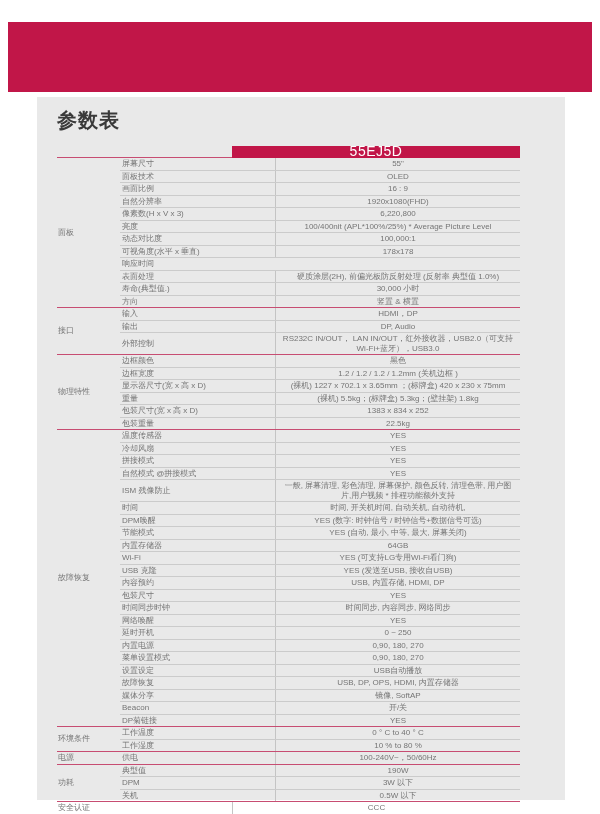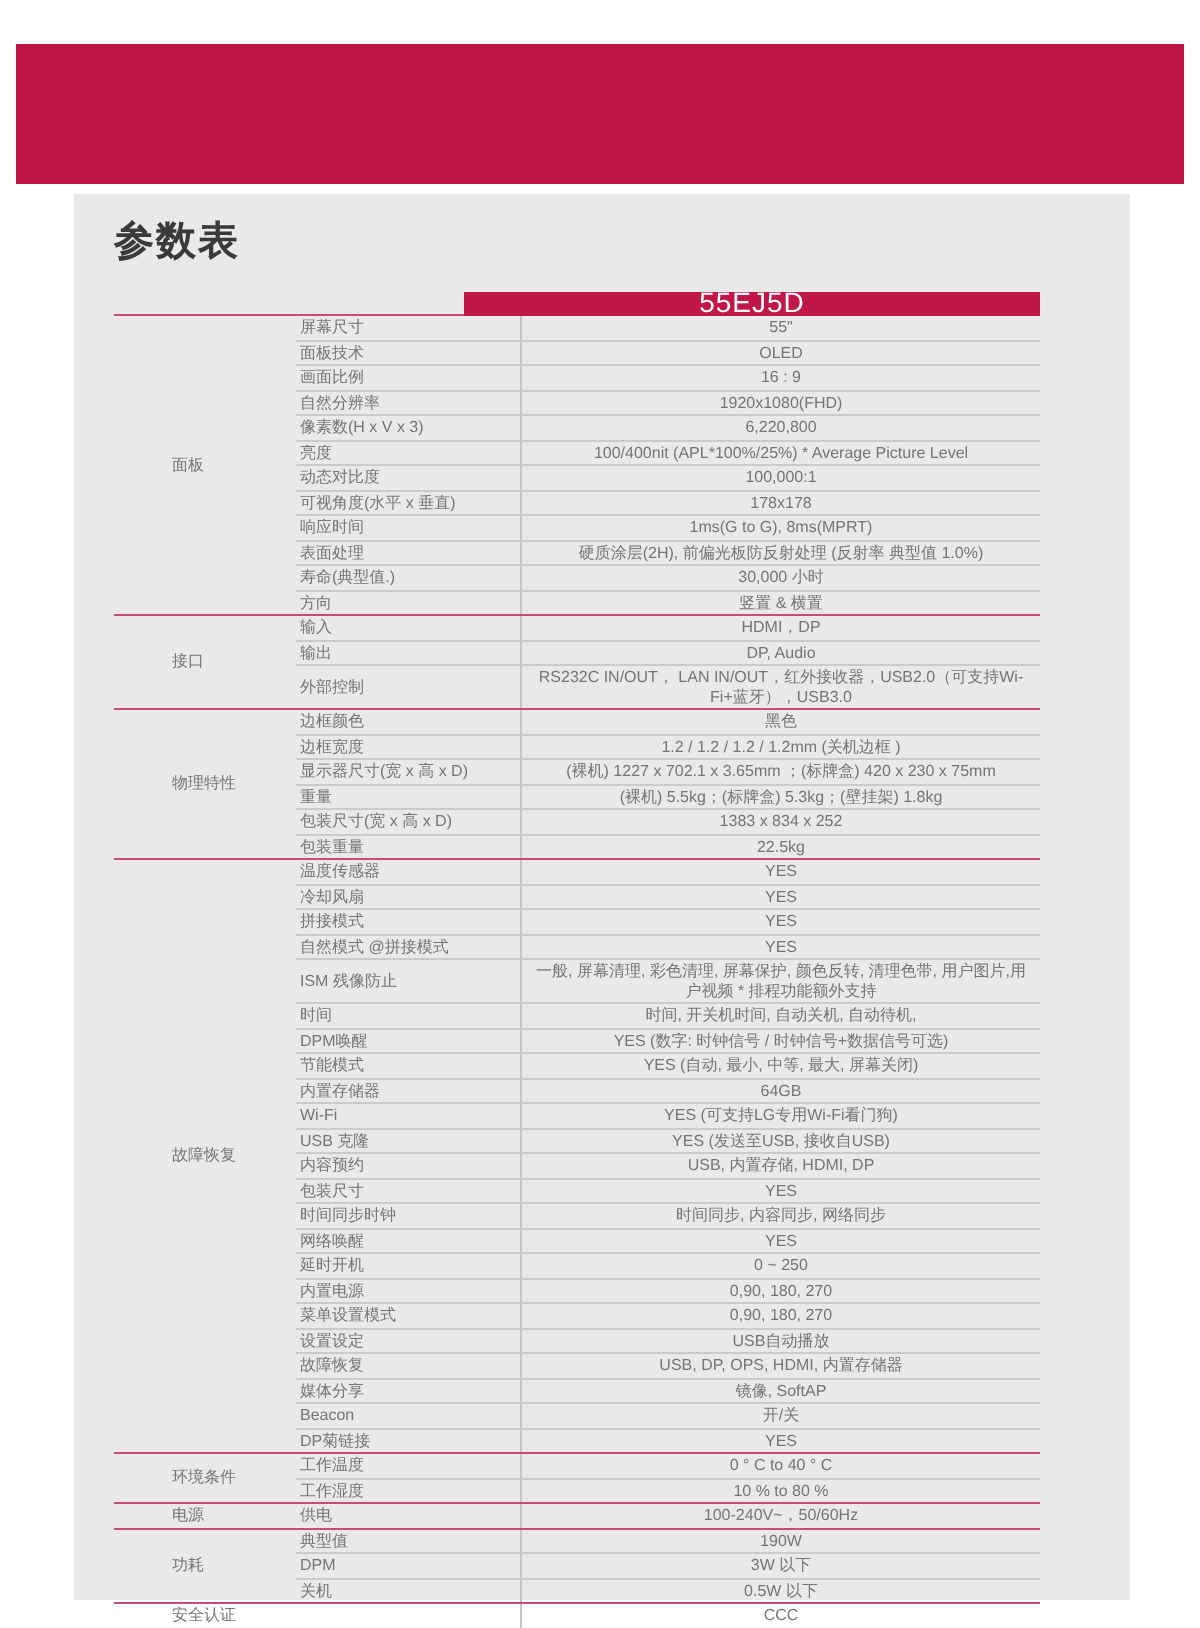--- a/index.html
+++ b/index.html
@@ -40,25 +40,25 @@
   .thead{display:flex;height:12px;}
   .thead .spacer{width:175px;border-bottom:1px solid var(--secline);box-sizing:border-box;}
   .thead .model{
     flex:1;background:var(--brand);color:#ffffff;
     display:flex;align-items:center;justify-content:center;
     font-size:14px;font-weight:normal;letter-spacing:0.5px;
   }
   .sec{display:flex;border-bottom:1px solid var(--secline);}
   .cat{
     width:63px;box-sizing:border-box;padding:1px 2px 1px 1px;
-    display:flex;align-items:center;text-align:left;margin-left:28px;
+    display:flex;align-items:center;text-align:left;
   }
   .cat-wide{width:175px;}
   .rows{flex:1;display:flex;flex-direction:column;}
-  .row{display:flex;min-height:11px;border-bottom:1px solid var(--rowline);}
+  .row{display:flex;min-height:11px;border-bottom:1px solid var(--rowline);gap:43px;}
   .row:last-child{border-bottom:none;}
   .lab{
     width:112px;box-sizing:border-box;padding:1px 2px;
     display:flex;align-items:center;text-align:left;
   }
   .val{
     flex:1;border-left:1px solid var(--divline);
     display:flex;align-items:center;justify-content:center;
     text-align:center;padding:1px 6px;box-sizing:border-box;
   }
@@ -107,21 +107,20 @@
           <div class="row">
             <div class="lab">动态对比度</div>
             <div class="val">100,000:1</div>
           </div>
           <div class="row">
             <div class="lab">可视角度(水平 x 垂直)</div>
             <div class="val">178x178</div>
           </div>
           <div class="row">
             <div class="lab">响应时间</div>
-            <div class="val">1ms(G to G), 8ms(MPRT)</div>
           </div>
           <div class="row">
             <div class="lab">表面处理</div>
             <div class="val">硬质涂层(2H), 前偏光板防反射处理 (反射率 典型值 1.0%)</div>
           </div>
           <div class="row">
             <div class="lab">寿命(典型值.)</div>
             <div class="val">30,000 小时</div>
           </div>
           <div class="row">

